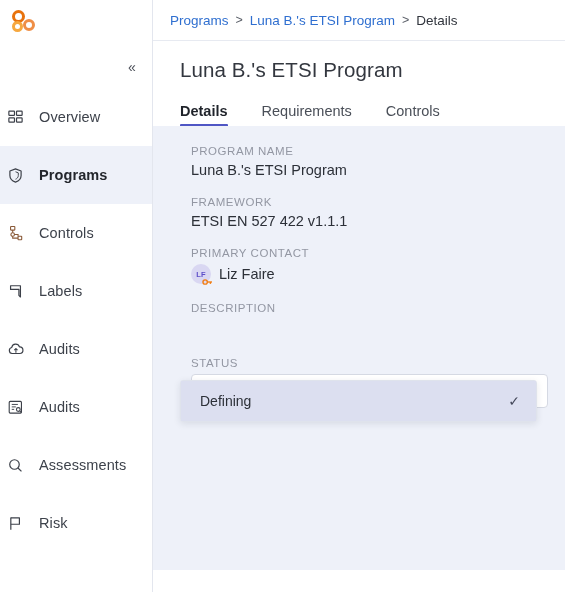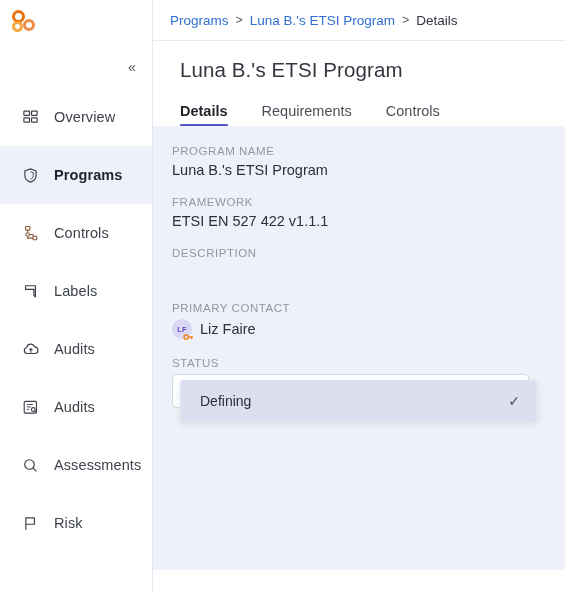--- a/index.html
+++ b/index.html
@@ -80,21 +80,21 @@
     line-height: 1;
     cursor: pointer;
   }
   .nav {
     display: block;
   }
   .nav-item {
     height: 58px;
     display: flex;
     align-items: center;
-    padding-left: 22px;
+    padding-left: 7px;
     box-sizing: border-box;
     cursor: pointer;
     color: #3b3f47;
   }
   .nav-item.active {
     background: #eef1f9;
   }
   .nav-ico {
     width: 26px;
     height: 22px;
@@ -181,21 +181,21 @@
     content: "";
     position: absolute;
     left: 0; right: 0; bottom: -1px;
     height: 3px;
     background: #4f56c4;
     border-radius: 1px;
   }
 
   .content {
     background: #eef1f9;
-    padding: 19px 0 0 19px;
+    padding: 19px 0 0 38px;
     height: 444px;
     box-sizing: border-box;
     position: relative;
   }
   .field {
     margin-bottom: 18px;
   }
   .field-label {
     font-size: 11.5px;
     letter-spacing: .55px;
@@ -451,44 +451,44 @@
     <div class="content">
 
       <div class="field">
         <div class="field-label">PROGRAM NAME</div>
         <div class="field-value">Luna B.'s ETSI Program</div>
       </div>
 
       <div class="field">
         <div class="field-label">FRAMEWORK</div>
         <div class="field-value">ETSI EN 527 422 v1.1.1</div>
-      </div>
-
-      <div class="field empty">
-        <div class="field-label">DESCRIPTION</div>
-        <div class="field-value"></div>
       </div>
 
       <div class="field">
         <div class="field-label">PRIMARY CONTACT</div>
         <div class="contact">
           <span class="avatar">
             <span>LF</span>
             <span class="key">
               <svg width="11" height="10" viewBox="0 0 12 11" fill="none" stroke="#f07c12" stroke-width="1.5">
                 <circle cx="3.4" cy="5.5" r="2.4"></circle>
                 <path d="M5.8 5.5 H11"></path>
                 <path d="M9.2 5.5 V7.6"></path>
               </svg>
             </span>
           </span>
           <span class="contact-name">Liz Faire</span>
         </div>
       </div>
 
+      <div class="field empty">
+        <div class="field-label">DESCRIPTION</div>
+        <div class="field-value"></div>
+      </div>
+
       <div class="field select-field">
         <div class="field-label">STATUS</div>
         <div class="select-box">
           <span class="select-value">Defining</span>
           <span class="select-caret"></span>
         </div>
       </div>
 
       <div class="dropdown">
         <div class="dd-opt selected">

